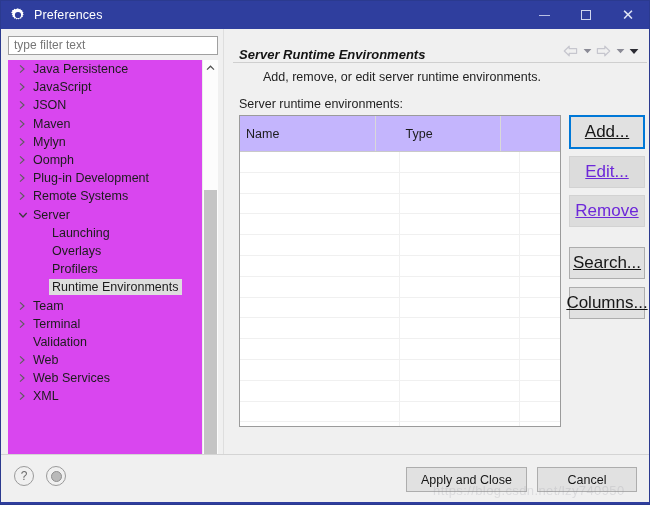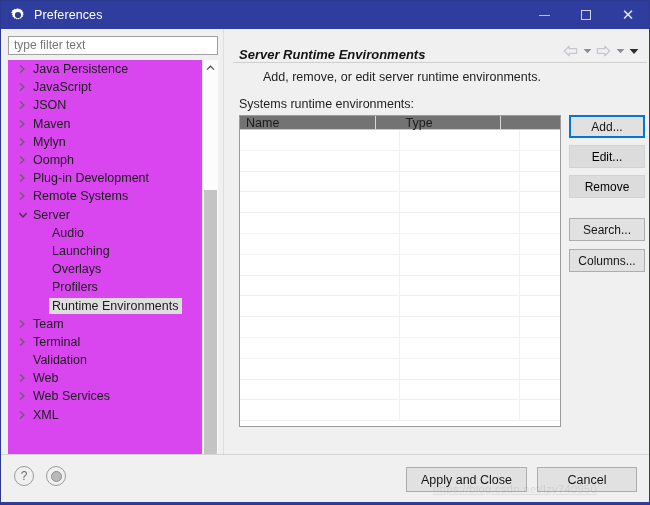--- a/index.html
+++ b/index.html
@@ -265,23 +265,23 @@
     left: 6px; top: 86px;
     width: 322px;
     height: 312px;
     background: #ffffff;
     border: 1px solid #9b9b9b;
     box-sizing: border-box;
     overflow: hidden;
   }
   .thead {
     display: flex;
-    height: 14px;
+    height: 36px;
     border-bottom: 1px solid #c9c9c9;
-    background: #737373;
+    background: #c4b5fd;
     box-sizing: border-box;
     gap: 24px;
   }
   .th {
     font-size: 12.5px;
     color: #1c1c1c;
     display: flex;
     align-items: center;
     padding-left: 6px;
     box-sizing: border-box;
@@ -318,34 +318,35 @@
     left: 336px; top: 86px;
     width: 76px;
   }
   .btn {
     width: 76px;
     height: 23px;
     box-sizing: border-box;
     border: 1px solid #adadad;
     background: #e1e1e1;
     font-family: "Liberation Sans", sans-serif;
-    font-size: 12px;
+    font-size: 17px;
     color: #161616;
     display: flex;
     align-items: center;
     justify-content: center;
     user-select: none;
-    padding: 4px;
+    padding: 15px;
+    text-decoration: underline;
   }
   .btn.primary {
     border: 2px solid #0078d7;
     background: #e1e1e1;
   }
   .btn.disabled {
-    color: #000000;
+    color: #6d28d9;
     border-color: #d2d2d2;
     background: #dcdcdc;
   }
   .btn-gap-sm { height: 7px; }
   .btn-gap-lg { height: 20px; }
   .btn-gap-md { height: 8px; }
 
   
   .footer {
     position: absolute;
@@ -401,27 +402,26 @@
     display: flex; align-items: center; justify-content: center;
     padding: 10px 14px;
     white-space: nowrap;
   }
   .fbtn.apply { min-width: 104px; }
   .fbtn.cancel { min-width: 100px; }
 
   .watermark {
     position: absolute;
     left: 432px; top: 482px;
-    font-size: 11px;
+    font-size: 13px;
     color: rgba(140,140,150,0.20);
     letter-spacing: 0.4px;
     white-space: nowrap;
     font-family: "Liberation Sans", sans-serif;
     user-select: none;
-    text-decoration: underline;
   }
   .bottom-edge {
     position: absolute;
     left: 0; bottom: 0;
     width: 648px; height: 2px;
     background: #2f3e9e;
   }
 </style>
 </head>
 <body>
@@ -526,23 +526,20 @@
             </div>
             <div class="tree-item">
               <span class="tw">
                 <svg width="10" height="8" viewBox="0 0 10 8">
                   <polyline points="1.3,2 5,6 8.7,2" fill="none" stroke="#3c3c3c" stroke-width="1.3"></polyline>
                 </svg>
               </span>
               <span class="tree-label">Server</span>
             </div>
             <div class="tree-item child">
-              <span class="tree-label">Audio</span>
-            </div>
-            <div class="tree-item child">
               <span class="tree-label">Launching</span>
             </div>
             <div class="tree-item child">
               <span class="tree-label">Overlays</span>
             </div>
             <div class="tree-item child">
               <span class="tree-label">Profilers</span>
             </div>
             <div class="tree-item child selected">
               <span class="tree-label">Runtime Environments</span>
@@ -641,21 +638,21 @@
           <div class="nav-btn small">
             <svg width="10" height="7" viewBox="0 0 10 7">
                 <polygon points="0.6,1 9.4,1 5,6" fill="#2b2b33"></polygon>
               </svg>
           </div>
         </div>
       </div>
       <div class="header-rule"></div>
 
       <div class="page-desc">Add, remove, or edit server runtime environments.</div>
-      <div class="list-label">Systems runtime environments:</div>
+      <div class="list-label">Server runtime environments:</div>
 
       <div class="table-box">
         <div class="thead" id="table-head">
             <div class="th c0">Name</div>
             <div class="th c1">Type</div>
             <div class="th c2"></div>
           </div>
         <div class="tbody" id="table-body">
             <div class="trow">
               <div class="td c0"></div>

